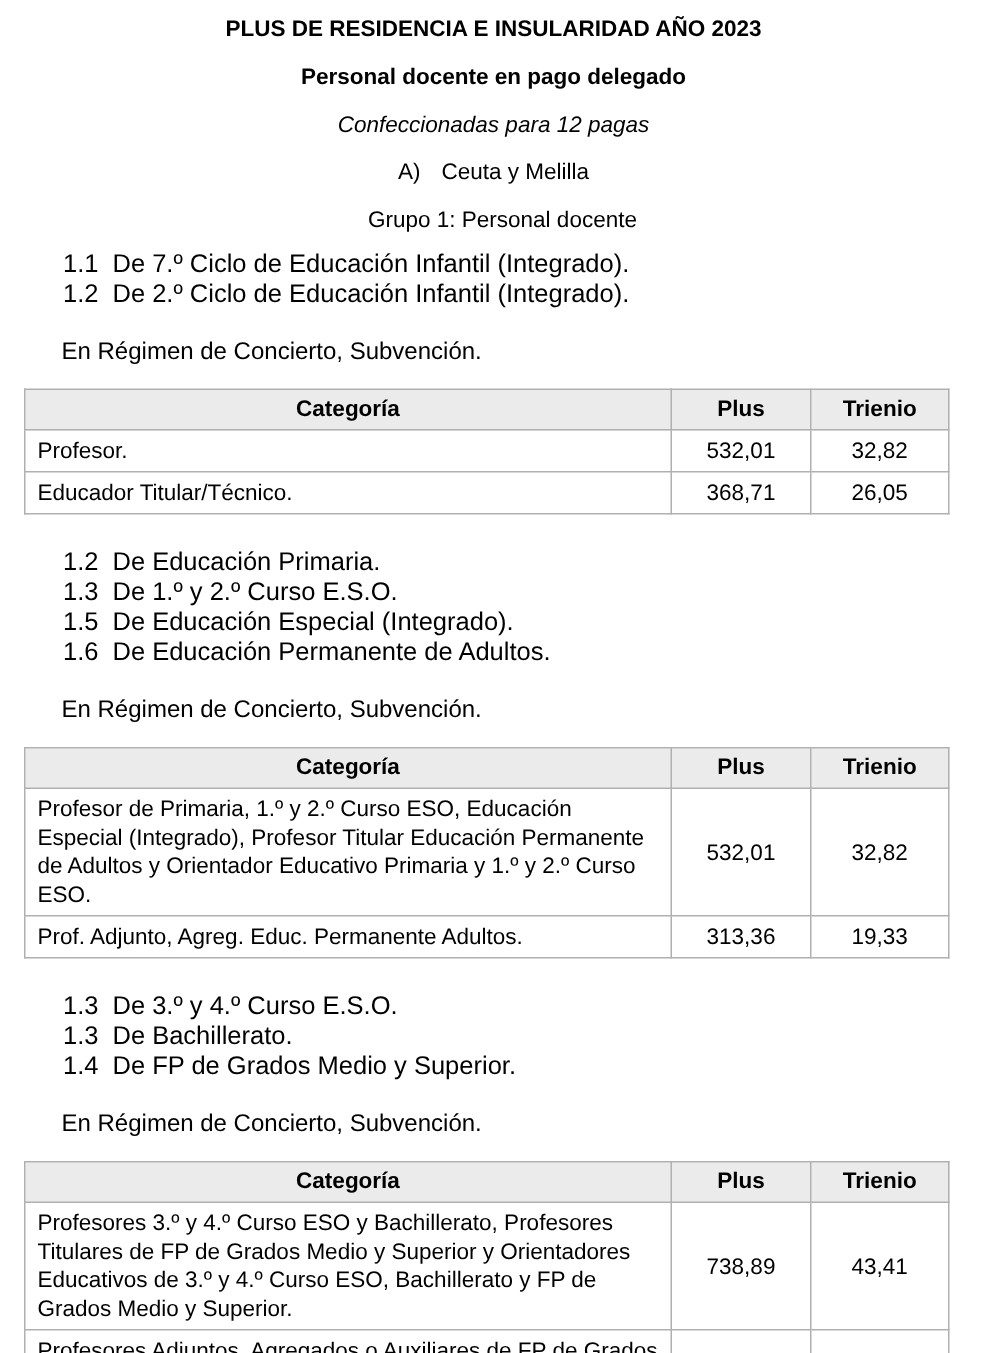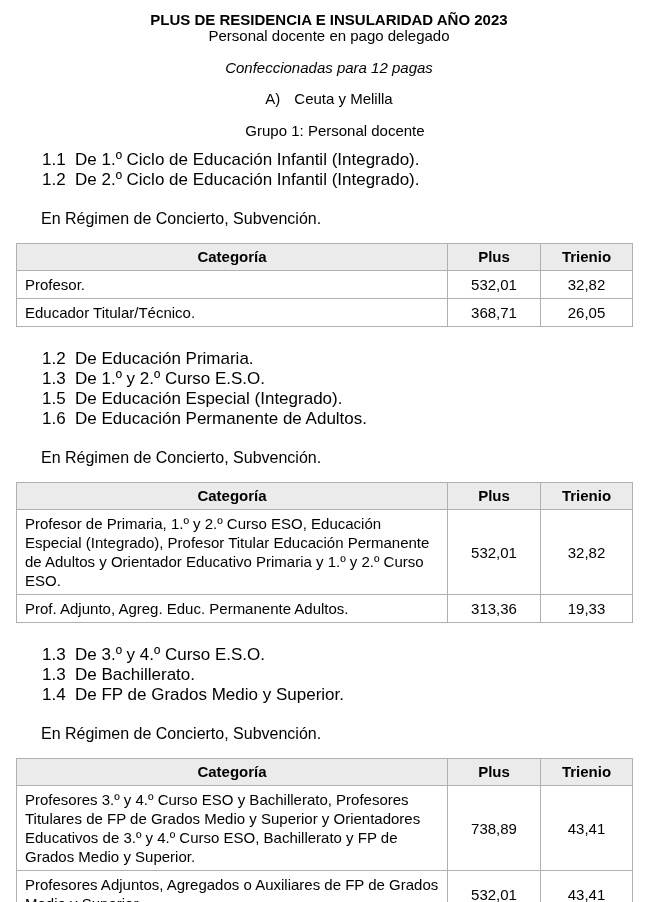--- a/index.html
+++ b/index.html
@@ -10,21 +10,21 @@
   }
   html,body{margin:0;padding:0;}
   body{
     width:658px;height:902px;overflow:hidden;
     background:var(--page-bg);color:var(--text);
     font-family:"Liberation Sans", sans-serif;
   }
   .page{width:658px;height:698px;box-sizing:border-box;padding-top:12px;}
   .c{text-align:center;font-size:15px;line-height:16px;}
   .title{font-weight:700;margin-top:0;}
-  .subtitle{font-weight:400;}
+  .subtitle{font-weight:700;margin-top:16px;}
   .note{font-style:italic;margin-top:16px;}
   .region{margin-top:15px;}
   .region .region-label{margin-right:14px;}
   .group{margin-top:16px;margin-left:12px;}
   .list{margin:11px 0 0 42px;}
   .list.sep{margin-top:22px;}
   .li{display:flex;font-size:17px;line-height:20px;}
   .li .num{flex:0 0 33px;width:33px;}
   .regime{margin:19px 0 0 41px;font-size:16px;line-height:20px;}
   table.data-table{
@@ -52,21 +52,21 @@
   <div class="c subtitle">Personal docente en pago delegado</div>
   <div class="c note">Confeccionadas para 12 pagas</div>
   <div class="c region">
     <span class="region-label">A)</span><span>Ceuta y Melilla</span>
   </div>
   <div class="c group">Grupo 1: Personal docente</div>
 
   <div class="list">
     <div class="li">
       <span class="num">1.1</span>
-      <span class="txt">De 1.º Ciclo de Educación Infantil (Integrado).</span>
+      <span class="txt">De 7.º Ciclo de Educación Infantil (Integrado).</span>
     </div>
     <div class="li">
       <span class="num">1.2</span>
       <span class="txt">De 2.º Ciclo de Educación Infantil (Integrado).</span>
     </div>
   </div>
   <div class="regime">En Régimen de Concierto, Subvención.</div>
   <table class="data-table">
     <colgroup>
         <col class="col-cat">

